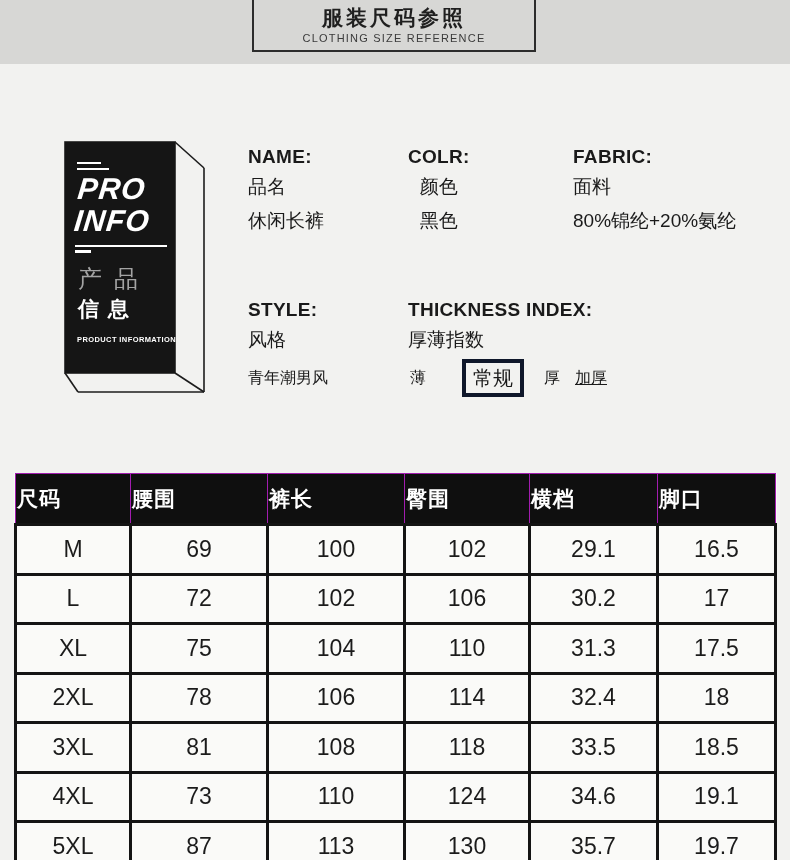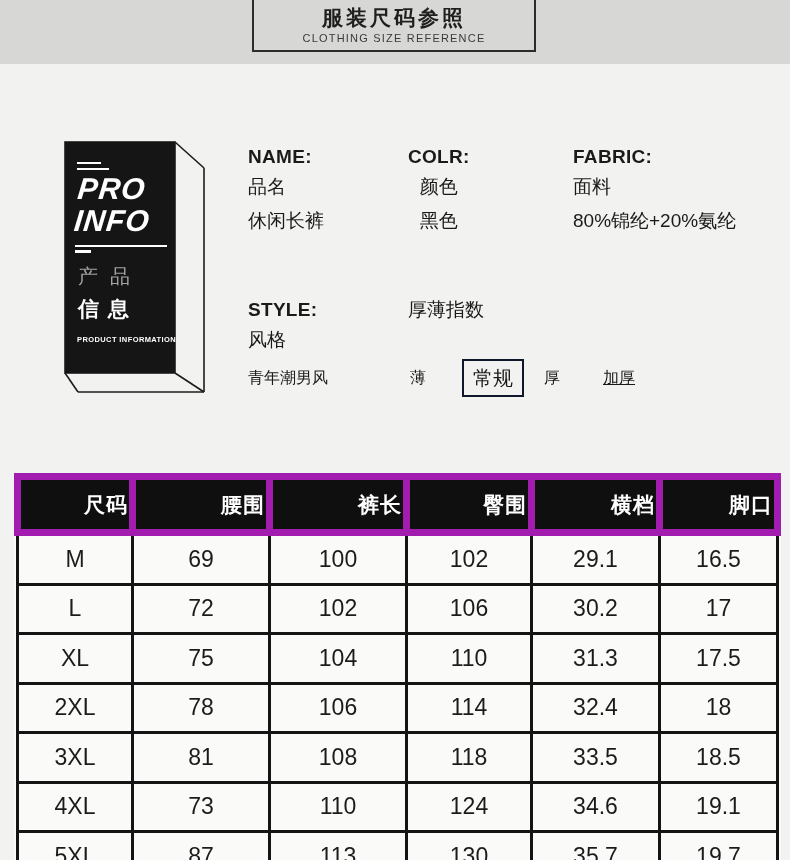--- a/index.html
+++ b/index.html
@@ -24,42 +24,42 @@
   .pro-label{
     position:absolute;left:65px;top:142px;width:110px;height:231px;
     background:#151515;color:#fff;
   }
   .pl-line{position:absolute;background:#fff;}
   .pl-pro{
     position:absolute;left:11px;top:31px;
     font-size:30px;font-weight:700;font-style:italic;line-height:32px;
     transform:skewX(-6deg);letter-spacing:1px;
   }
-  .pl-cn1{position:absolute;left:13px;top:121px;font-size:20px;color:#a3a3a3;letter-spacing:12px;white-space:nowrap;}
+  .pl-cn1{position:absolute;left:13px;top:121px;font-size:24px;color:#a3a3a3;letter-spacing:12px;white-space:nowrap;}
   .pl-cn2{position:absolute;left:13px;top:153px;font-size:21px;font-weight:bold;color:#ffffff;letter-spacing:9px;white-space:nowrap;}
   .pl-caption{position:absolute;left:12px;top:193px;font-size:7.5px;font-weight:bold;letter-spacing:0.4px;white-space:nowrap;}
   
   .info-col{position:absolute;line-height:22px;font-size:19px;}
   .info-col .en{font-weight:600;margin-bottom:8px;letter-spacing:0.3px;}
   .info-col .cn{margin-bottom:12px;}
   .inline-val{position:absolute;font-size:16px;white-space:nowrap;}
   .thick-box{
     position:absolute;left:462px;top:359px;width:62px;height:38px;
-    border:2px solid #0f172a;box-sizing:border-box;
+    border:4px solid #0f172a;box-sizing:border-box;
     display:flex;align-items:center;justify-content:center;
     font-size:20px;
   }
   
   .size-table{
     position:absolute;left:14px;top:473px;width:760px;
     border-collapse:collapse;table-layout:fixed;background:#fafaf8;
   }
   .size-table th{
     background:#0f0f0f;color:#fff;font-size:21px;font-weight:bold;
-    height:47px;border:7px solid #a21caf;text-align:right;letter-spacing:1px;
+    height:47px;border:1px solid #a21caf;text-align:left;letter-spacing:1px;
   }
   .size-table td{
     border:3px solid #141414;height:44.5px;text-align:center;
     font-size:23px;color:#1b1b1b;
   }
 </style>
 </head>
 <body>
 
 <div class="top-band"></div>
@@ -107,28 +107,29 @@
   <div class="en">FABRIC:</div>
   <div class="cn">面料</div>
   <div class="val">80%锦纶+20%氨纶</div>
 </div>
 
 <div class="info-col" style="left:248px;top:299px;">
   <div class="en">STYLE:</div>
   <div class="cn">风格</div>
 </div>
 <div class="info-col" style="left:408px;top:299px;">
+  <div class="en">THICKNESS INDEX:</div>
   <div class="cn">厚薄指数</div>
 </div>
 
 <span class="inline-val" style="left:248px;top:368px;">青年潮男风</span>
 <span class="inline-val" style="left:410px;top:368px;">薄</span>
 <span class="thick-box">常规</span>
 <span class="inline-val" style="left:544px;top:368px;">厚</span>
-<span class="inline-val" style="left:603px;top:368px;text-decoration:underline;">加厚</span>
+<span class="inline-val" style="left:575px;top:368px;text-decoration:underline;">加厚</span>
 
 <table class="size-table">
   <colgroup>
     <col style="width:115px">
       <col style="width:137px">
       <col style="width:137px">
     <col style="width:125px">
       <col style="width:128px">
       <col style="width:118px">
   </colgroup>

